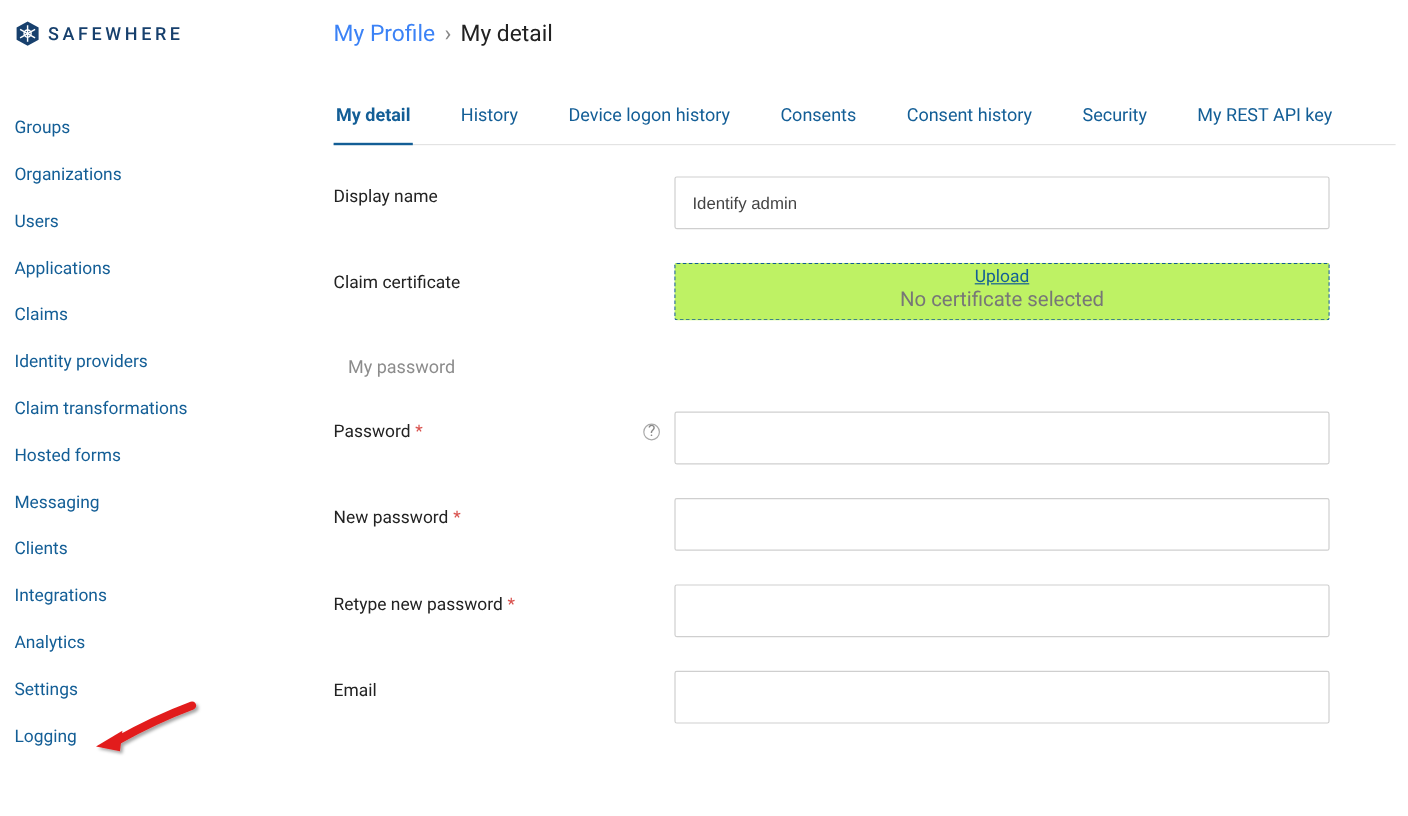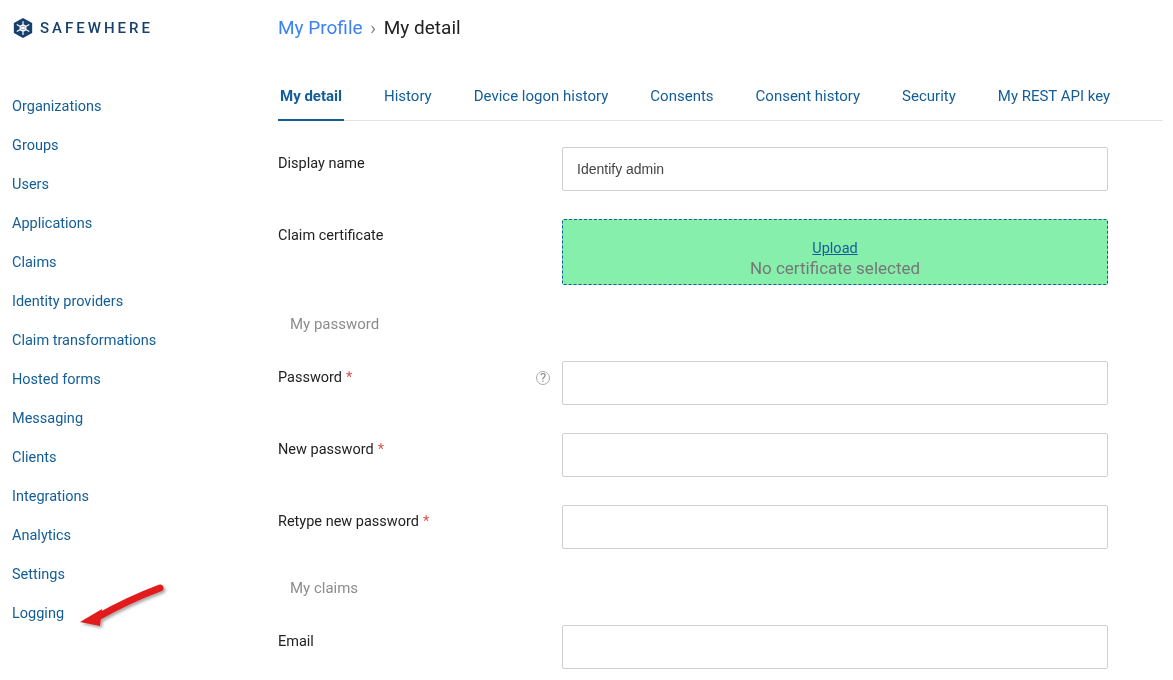--- a/index.html
+++ b/index.html
@@ -111,23 +111,23 @@
     border: 1px solid #cfcfcf;
     border-radius: 2px;
     padding: 0 14px;
     font-size: 14px;
     color: #444;
   }
   .upload-box {
     width: 100%;
     max-width: 546px;
     border: 1px dashed #135e96;
-    background: #86efac;
+    background: #bef264;
     border-radius: 2px;
-    padding: 20px 0 6px 0;
+    padding: 2px 0 6px 0;
     text-align: center;
   }
   .upload-link {
     color: #135e96;
     text-decoration: underline;
     font-size: 14.5px;
     cursor: pointer;
     display: inline-block;
   }
   .upload-sub {
@@ -160,22 +160,22 @@
         <g stroke="#fff" stroke-width="1.3" fill="none">
           <circle cx="12" cy="12" r="3.2"></circle>
           <line x1="12" y1="4.5" x2="12" y2="19.5"></line>
           <line x1="5.2" y1="8.2" x2="18.8" y2="15.8"></line>
           <line x1="5.2" y1="15.8" x2="18.8" y2="8.2"></line>
         </g>
       </svg>
       <span class="logo-text">SAFEWHERE</span>
     </div>
     <ul class="nav-list">
+      <li><a href="#">Groups</a></li>
       <li><a href="#">Organizations</a></li>
-      <li><a href="#">Groups</a></li>
       <li><a href="#">Users</a></li>
       <li><a href="#">Applications</a></li>
       <li><a href="#">Claims</a></li>
       <li><a href="#">Identity providers</a></li>
       <li><a href="#">Claim transformations</a></li>
       <li><a href="#">Hosted forms</a></li>
       <li><a href="#">Messaging</a></li>
       <li><a href="#">Clients</a></li>
       <li><a href="#">Integrations</a></li>
       <li><a href="#">Analytics</a></li>
@@ -244,21 +244,20 @@
     <div class="form-row">
       <div class="form-label">
         <span>Retype new password</span>
           <span class="req">*</span>
       </div>
       <div class="form-control-wrap">
         <input type="password" style="">
       </div>
     </div>
 
-    <div class="section-heading">My claims</div>
 
     <div class="form-row">
       <div class="form-label">Email</div>
       <div class="form-control-wrap">
         <input type="email" style="">
       </div>
     </div>
 
   </main>
 </div>

